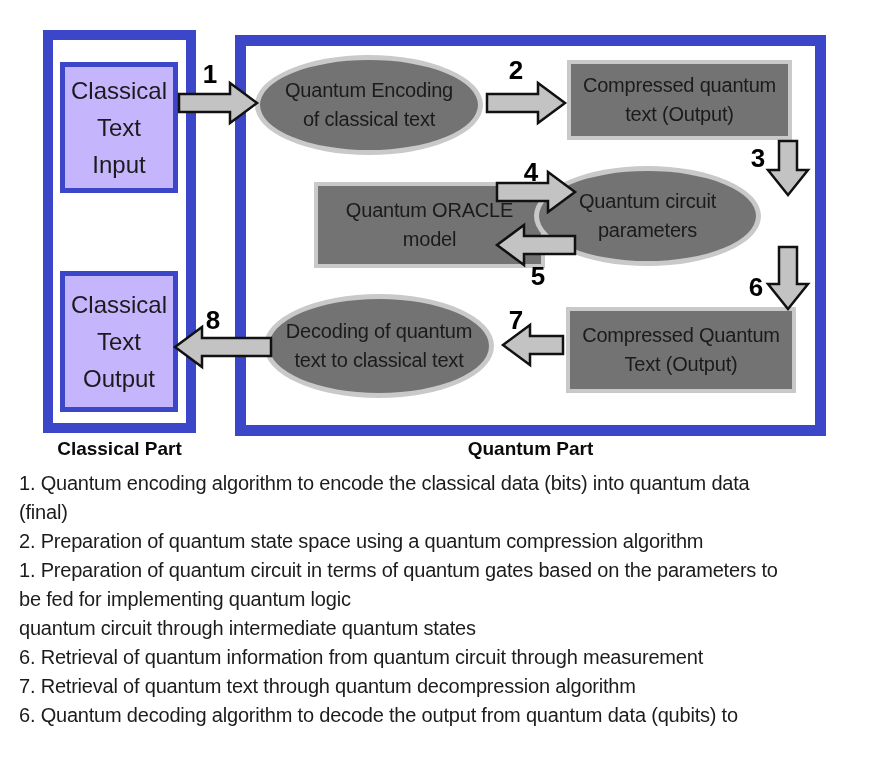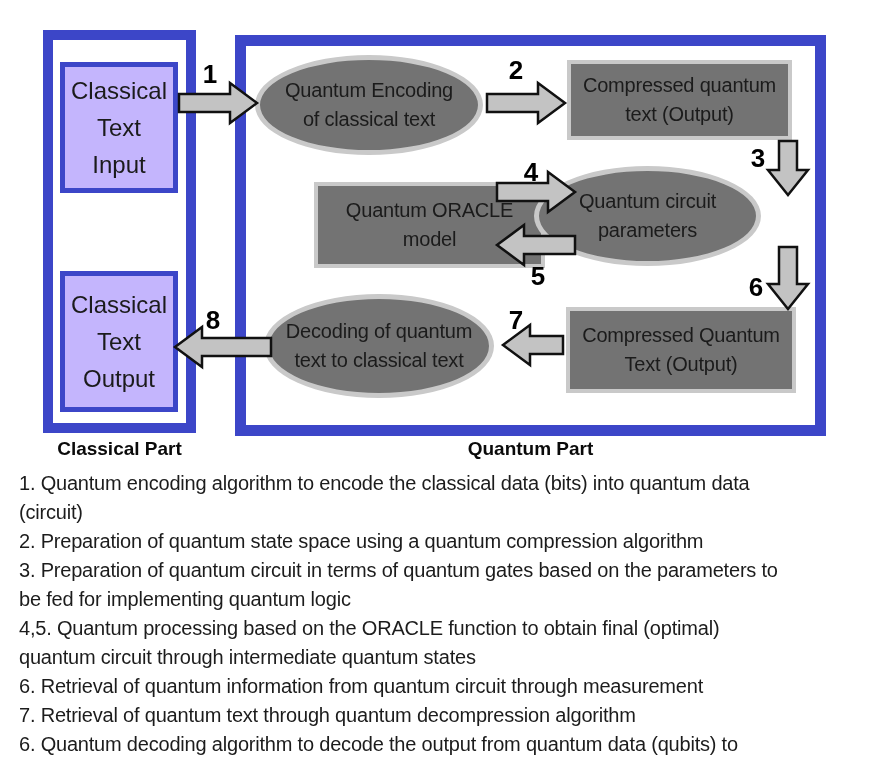--- a/index.html
+++ b/index.html
@@ -174,24 +174,23 @@
   <div class="num" style="left:538px;top:276px">5</div>
   <div class="num" style="left:756px;top:287px">6</div>
   <div class="num" style="left:516px;top:320px">7</div>
   <div class="num" style="left:213px;top:320px">8</div>
 
   <div class="part-label quantum">Quantum Part</div>
   <div class="part-label classical">Classical Part</div>
 
   <div class="description">
     <div class="line">1. Quantum encoding algorithm to encode the classical data (bits) into quantum data</div>
-    <div class="line">(circuit)</div>
+    <div class="line">(final)</div>
     <div class="line">2. Preparation of quantum state space using a quantum compression algorithm</div>
-    <div class="line">3. Preparation of quantum circuit in terms of quantum gates based on the parameters to</div>
+    <div class="line">1. Preparation of quantum circuit in terms of quantum gates based on the parameters to</div>
     <div class="line">be fed for implementing quantum logic</div>
-    <div class="line">4,5. Quantum processing based on the ORACLE function to obtain final (optimal)</div>
     <div class="line">quantum circuit through intermediate quantum states</div>
     <div class="line">6. Retrieval of quantum information from quantum circuit through measurement</div>
     <div class="line">7. Retrieval of quantum text through quantum decompression algorithm</div>
     <div class="line">6. Quantum decoding algorithm to decode the output from quantum data (qubits) to</div>
   </div>
 
 </div>
 
 </body></html>

